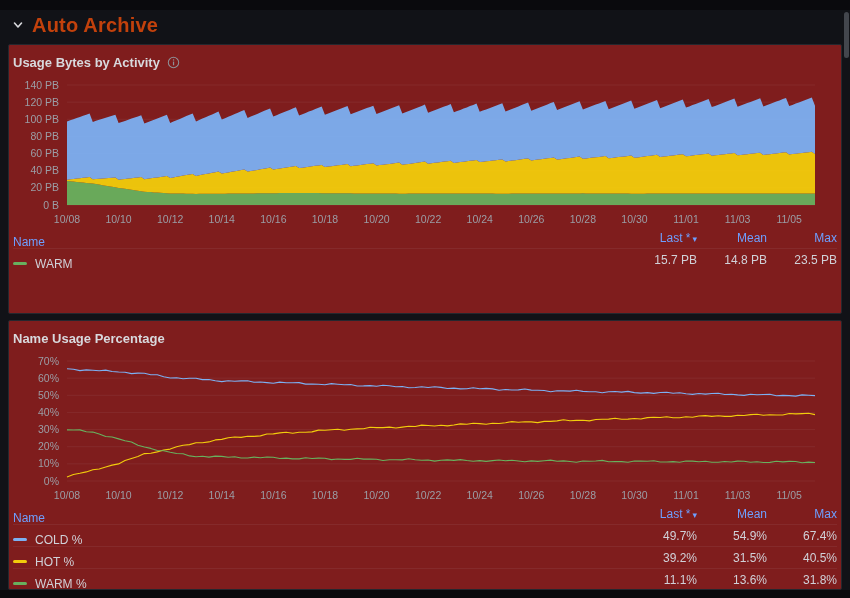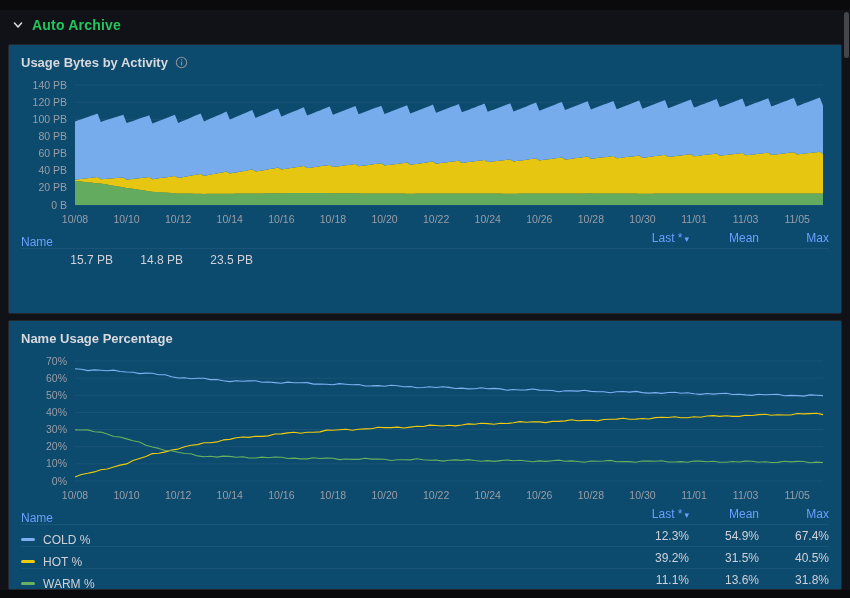--- a/index.html
+++ b/index.html
@@ -8,25 +8,25 @@
     background:#111217;color:#ccccdc;
     font-family:"Liberation Sans",sans-serif;
   }
   .strip{position:absolute;left:0;width:850px;background:#0a0a0d;}
   #top-strip{top:0;height:10px;}
   #bottom-strip{top:590px;height:8px;}
   .section-header{
     position:absolute;top:12px;left:12px;height:26px;
     display:flex;align-items:center;gap:8px;cursor:pointer;
   }
-  .section-header .title{font-size:14px;font-weight:bold;color:#22c55e;letter-spacing:.2px;}
+  .section-header .title{font-size:20px;font-weight:bold;color:#c2410c;letter-spacing:.2px;}
   .panel{
     position:absolute;left:8px;width:834px;height:270px;box-sizing:border-box;
-    background:#0c4a6e;border:1px solid #25272e;border-radius:2px;
-    padding:0 12px;
+    background:#7f1d1d;border:1px solid #25272e;border-radius:2px;
+    padding:0 4px;
   }
   #panel1{top:44px;}
   #panel2{top:320px;}
   .panel-title-row{height:30px;display:flex;align-items:center;gap:7px;padding-top:2px;}
   .panel-title{font-size:13px;font-weight:bold;color:#d8d9dd;}
   .info-icon{font-size:12px;color:#8e9097;line-height:1;}
   svg.chart{display:block;width:808px;height:150px;}
   .tick{fill:#9b9ea6;font-size:10.5px;font-family:"Liberation Sans",sans-serif;}
   .tbl{font-size:12px;}
   .trow{
@@ -101,20 +101,24 @@
       <polygon points="54.0,44.4 57.2,43.3 60.4,42.2 63.7,41.1 66.9,39.9 70.1,38.8 73.3,37.7 76.6,36.6 79.8,44.9 83.0,43.8 86.2,42.8 89.5,41.8 92.7,40.8 95.9,39.8 99.1,38.8 102.4,37.7 105.6,46.1 108.8,45.0 112.0,43.9 115.3,42.8 118.5,41.6 121.7,40.5 124.9,39.4 128.2,38.3 131.4,46.6 134.6,45.3 137.8,44.1 141.1,42.8 144.3,41.6 147.5,40.3 150.7,39.0 153.9,37.8 157.2,46.0 160.4,44.6 163.6,43.2 166.8,41.9 170.1,40.5 173.3,39.1 176.5,37.7 179.7,36.4 183.0,44.4 186.2,43.0 189.4,41.6 192.6,40.2 195.9,38.8 199.1,37.4 202.3,35.9 205.5,34.5 208.8,42.5 212.0,41.2 215.2,39.8 218.4,38.4 221.7,37.1 224.9,35.7 228.1,34.3 231.3,32.9 234.6,41.0 237.8,39.6 241.0,38.3 244.2,36.9 247.4,35.5 250.7,34.1 253.9,32.8 257.1,31.4 260.3,39.5 263.6,38.2 266.8,36.8 270.0,35.5 273.2,34.2 276.5,32.9 279.7,31.6 282.9,30.3 286.1,38.4 289.4,37.2 292.6,35.9 295.8,34.6 299.0,33.4 302.3,32.1 305.5,30.8 308.7,29.6 311.9,37.7 315.2,36.5 318.4,35.3 321.6,34.0 324.8,32.8 328.1,31.5 331.3,30.3 334.5,29.0 337.7,37.2 340.9,36.0 344.2,34.8 347.4,33.6 350.6,32.3 353.8,31.1 357.1,29.9 360.3,28.7 363.5,36.9 366.7,35.7 370.0,34.4 373.2,33.2 376.4,32.0 379.6,30.8 382.9,29.6 386.1,28.3 389.3,36.5 392.5,35.3 395.8,34.0 399.0,32.7 402.2,31.4 405.4,30.2 408.7,28.9 411.9,27.6 415.1,35.8 418.3,34.5 421.6,33.3 424.8,32.1 428.0,30.8 431.2,29.6 434.4,28.4 437.7,27.1 440.9,35.3 444.1,34.1 447.3,32.9 450.6,31.6 453.8,30.4 457.0,29.1 460.2,27.9 463.5,26.6 466.7,34.8 469.9,33.6 473.1,32.4 476.4,31.2 479.6,29.9 482.8,28.7 486.0,27.5 489.3,26.3 492.5,34.5 495.7,33.2 498.9,31.9 502.2,30.7 505.4,29.4 508.6,28.1 511.8,26.8 515.1,25.6 518.3,33.7 521.5,32.5 524.7,31.2 527.9,29.9 531.2,28.7 534.4,27.4 537.6,26.1 540.8,24.9 544.1,33.0 547.3,31.8 550.5,30.5 553.7,29.3 557.0,28.1 560.2,26.8 563.4,25.6 566.6,24.3 569.9,32.5 573.1,31.3 576.3,30.1 579.5,28.8 582.8,27.6 586.0,26.4 589.2,25.2 592.4,24.0 595.7,32.2 598.9,31.0 602.1,29.7 605.3,28.5 608.6,27.3 611.8,26.1 615.0,24.8 618.2,23.6 621.4,31.8 624.7,30.6 627.9,29.3 631.1,28.1 634.3,26.8 637.6,25.6 640.8,24.3 644.0,23.1 647.2,31.2 650.5,30.0 653.7,28.7 656.9,27.5 660.1,26.2 663.4,25.0 666.6,23.7 669.8,22.5 673.0,30.6 676.3,29.4 679.5,28.1 682.7,26.9 685.9,25.7 689.2,24.4 692.4,23.2 695.6,21.9 698.8,30.1 702.1,28.9 705.3,27.7 708.5,26.5 711.7,25.2 714.9,24.0 718.2,22.8 721.4,21.6 724.6,29.8 727.8,28.6 731.1,27.3 734.3,26.1 737.5,24.9 740.7,23.7 744.0,22.5 747.2,21.3 750.4,29.5 753.6,28.3 756.9,27.0 760.1,25.8 763.3,24.6 766.5,23.4 769.8,22.1 773.0,20.9 776.2,29.1 779.4,27.9 782.7,26.6 785.9,25.4 789.1,24.2 792.3,23.0 795.6,21.8 798.8,20.5 802.0,28.7 802.0,77.0 798.8,74.8 795.6,75.2 792.3,75.6 789.1,75.9 785.9,76.3 782.7,76.7 779.4,77.1 776.2,77.4 773.0,75.2 769.8,75.6 766.5,76.0 763.3,76.4 760.1,76.8 756.9,77.2 753.6,77.6 750.4,77.9 747.2,75.7 744.0,76.1 740.7,76.5 737.5,76.8 734.3,77.2 731.1,77.6 727.8,77.9 724.6,78.3 721.4,76.1 718.2,76.5 714.9,76.8 711.7,77.2 708.5,77.6 705.3,78.0 702.1,78.3 698.8,78.7 695.6,76.5 692.4,76.9 689.2,77.3 685.9,77.7 682.7,78.1 679.5,78.5 676.3,78.9 673.0,79.3 669.8,77.2 666.6,77.6 663.4,78.0 660.1,78.4 656.9,78.8 653.7,79.2 650.5,79.6 647.2,80.0 644.0,77.8 640.8,78.3 637.6,78.7 634.3,79.1 631.1,79.5 627.9,79.9 624.7,80.4 621.4,80.8 618.2,78.6 615.0,79.0 611.8,79.4 608.6,79.7 605.3,80.1 602.1,80.5 598.9,80.9 595.7,81.3 592.4,79.1 589.2,79.5 586.0,79.9 582.8,80.3 579.5,80.6 576.3,81.0 573.1,81.4 569.9,81.8 566.6,79.6 563.4,80.1 560.2,80.5 557.0,80.9 553.7,81.3 550.5,81.7 547.3,82.2 544.1,82.6 540.8,80.4 537.6,80.9 534.4,81.3 531.2,81.8 527.9,82.2 524.7,82.6 521.5,83.1 518.3,83.5 515.1,81.4 511.8,81.8 508.6,82.3 505.4,82.7 502.2,83.2 498.9,83.6 495.7,84.1 492.5,84.5 489.3,82.4 486.0,82.8 482.8,83.2 479.6,83.6 476.4,84.0 473.1,84.3 469.9,84.7 466.7,85.1 463.5,83.0 460.2,83.4 457.0,83.8 453.8,84.2 450.6,84.7 447.3,85.1 444.1,85.5 440.9,85.9 437.7,83.8 434.4,84.2 431.2,84.6 428.0,85.0 424.8,85.4 421.6,85.8 418.3,86.3 415.1,86.7 411.9,84.6 408.7,85.0 405.4,85.5 402.2,86.0 399.0,86.4 395.8,86.9 392.5,87.3 389.3,87.8 386.1,85.6 382.9,86.0 379.6,86.5 376.4,86.9 373.2,87.3 370.0,87.7 366.7,88.1 363.5,88.5 360.3,86.3 357.1,86.7 353.8,87.1 350.6,87.5 347.4,88.0 344.2,88.4 340.9,88.8 337.7,89.2 334.5,87.0 331.3,87.5 328.1,87.9 324.8,88.3 321.6,88.7 318.4,89.2 315.2,89.6 311.9,90.0 308.7,87.9 305.5,88.4 302.3,88.8 299.0,89.3 295.8,89.8 292.6,90.2 289.4,90.7 286.1,91.1 282.9,89.1 279.7,89.6 276.5,90.1 273.2,90.6 270.0,91.1 266.8,91.6 263.6,92.1 260.3,92.6 257.1,90.6 253.9,91.2 250.7,91.7 247.4,92.3 244.2,92.9 241.0,93.4 237.8,94.0 234.6,94.6 231.3,92.6 228.1,93.1 224.9,93.7 221.7,94.3 218.4,94.8 215.2,95.4 212.0,96.0 208.8,96.5 205.5,94.6 202.3,95.2 199.1,95.8 195.9,96.4 192.6,97.0 189.4,97.6 186.2,98.2 183.0,98.9 179.7,96.9 176.5,97.5 173.3,98.1 170.1,98.6 166.8,99.2 163.6,99.8 160.4,100.4 157.2,101.0 153.9,98.9 150.7,99.4 147.5,99.9 144.3,100.4 141.1,100.8 137.8,101.3 134.6,101.8 131.4,102.3 128.2,100.1 124.9,100.5 121.7,100.8 118.5,101.2 115.3,101.6 112.0,102.0 108.8,102.3 105.6,102.7 102.4,100.4 99.1,100.7 95.9,100.9 92.7,101.2 89.5,101.5 86.2,101.8 83.0,102.0 79.8,102.3 76.6,100.1 73.3,100.5 70.1,100.8 66.9,101.2 63.7,101.6 60.4,102.0 57.2,102.3 54.0,102.7" fill="#7cb0f2" fill-opacity="0.95"></polygon>
     </svg>
   <div class="tbl" id="table1">
       <div class="trow header">
         <div class="cell-name">Name</div>
         <div class="cell-val cell-last">Last *<span class="sort-caret">▾</span></div>
         <div class="cell-val">Mean</div>
         <div class="cell-val">Max</div>
       </div>
       <div class="trow">
+        <div class="cell-name">
+          <span class="marker" style="background: rgb(104, 177, 94);"></span>
+          <span>WARM</span>
+        </div>
         <div class="cell-val cell-last">15.7 PB</div>
         <div class="cell-val">14.8 PB</div>
         <div class="cell-val">23.5 PB</div>
       </div>
     </div>
 </div>
 
 <div class="panel" id="panel2">
   <div class="panel-title-row">
     <span class="panel-title">Name Usage Percentage</span>
@@ -160,21 +164,21 @@
         <div class="cell-name">Name</div>
         <div class="cell-val cell-last">Last *<span class="sort-caret">▾</span></div>
         <div class="cell-val">Mean</div>
         <div class="cell-val">Max</div>
       </div>
       <div class="trow">
         <div class="cell-name">
           <span class="marker" style="background: rgb(124, 176, 242);"></span>
           <span>COLD %</span>
         </div>
-        <div class="cell-val cell-last">12.3%</div>
+        <div class="cell-val cell-last">49.7%</div>
         <div class="cell-val">54.9%</div>
         <div class="cell-val">67.4%</div>
       </div>
       <div class="trow">
         <div class="cell-name">
           <span class="marker" style="background: rgb(242, 204, 12);"></span>
           <span>HOT %</span>
         </div>
         <div class="cell-val cell-last">39.2%</div>
         <div class="cell-val">31.5%</div>

